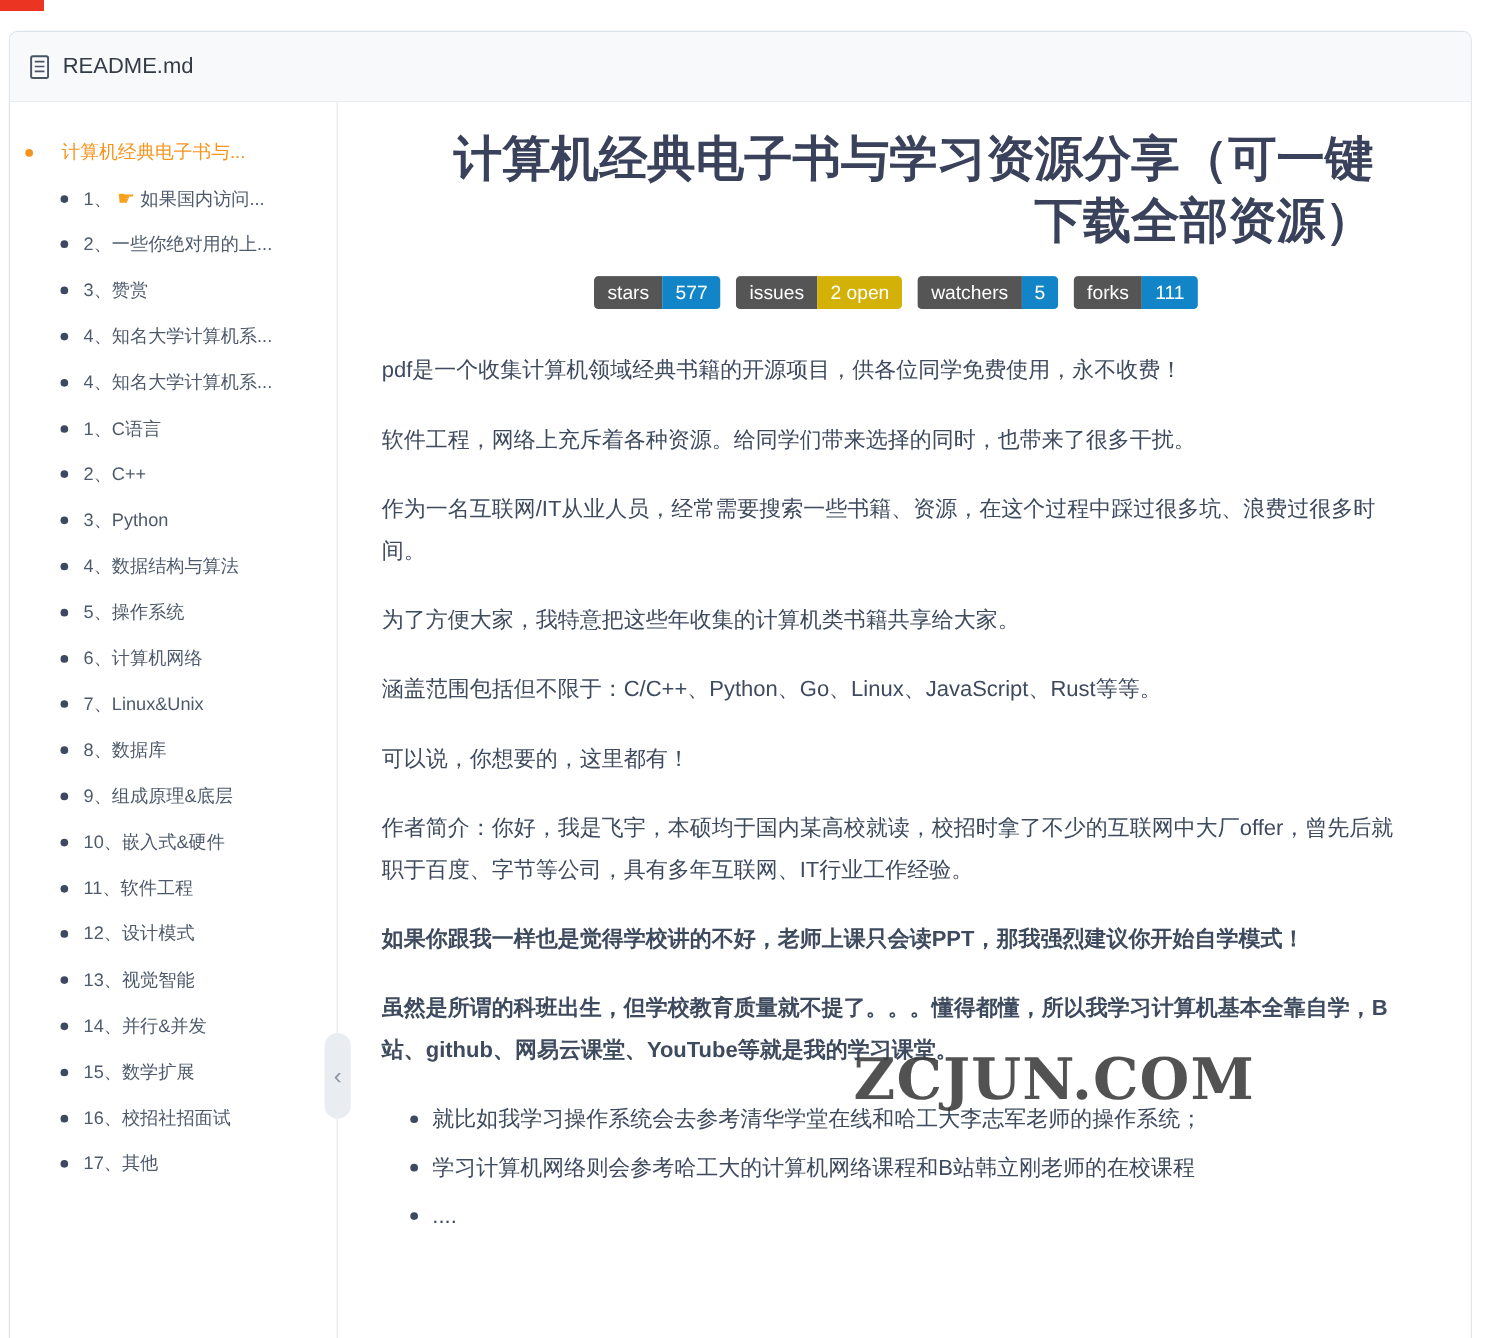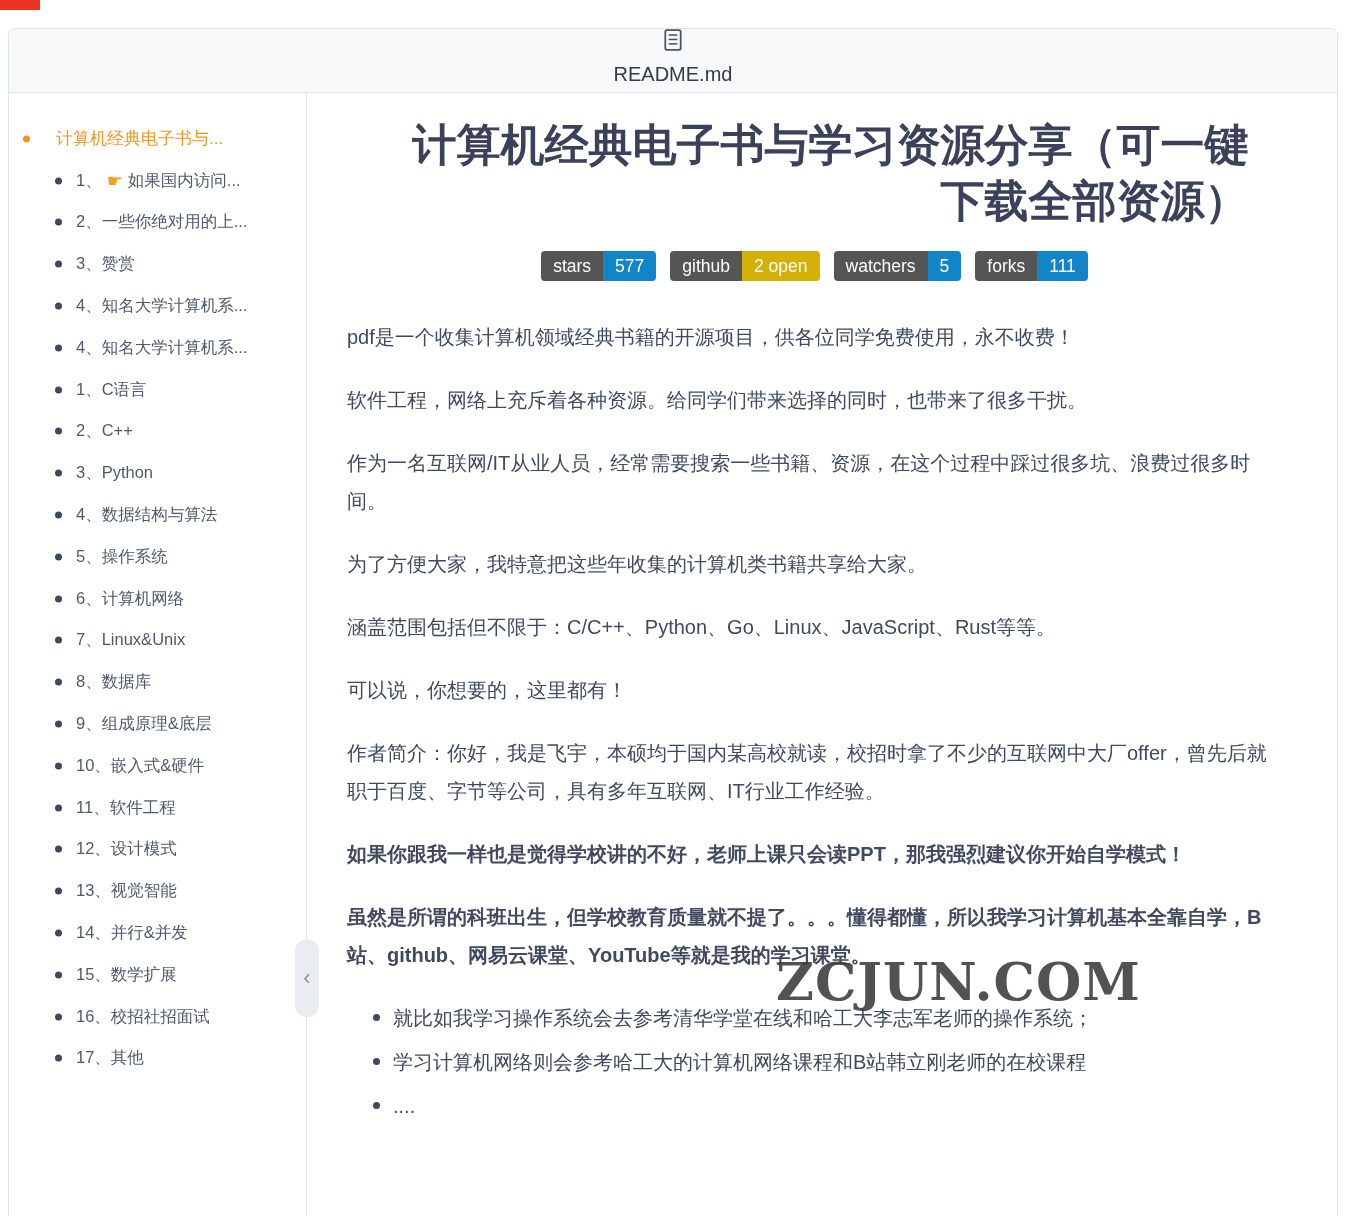--- a/index.html
+++ b/index.html
@@ -21,21 +21,21 @@
     background: #fff;
     border: 1px solid #dde3ea;
     border-radius: 8px 8px 0 0;
   }
   .card-header {
     height: 64px;
     background: #f7f9fa;
     border-bottom: 1px solid #dde3ea;
     border-radius: 8px 8px 0 0;
     display: flex; align-items: center;
-    padding: 0 18px; gap: 12px; flex-direction: column;
+    padding: 0 18px; gap: 12px;
   }
   .file-icon svg { display: block; }
   .filename { font-size: 20px; color: #333b46; }
   .card-body { display: flex; height: calc(100% - 64px); }
 
   
   .sidebar {
     width: 298px; flex: 0 0 298px;
     border-right: 1px solid #e2e7ed;
     padding-top: 25px;
@@ -172,21 +172,21 @@
       </div>
     </aside>
     <main class="main">
       <h1 class="title">计算机经典电子书与学习资源分享（可一键下载全部资源）</h1>
       <div class="badges" id="badges">
           <span class="badge">
             <span class="badge-label">stars</span>
             <span class="badge-value" style="background: rgb(17, 133, 200);">577</span>
           </span>
           <span class="badge">
-            <span class="badge-label">github</span>
+            <span class="badge-label">issues</span>
             <span class="badge-value" style="background: rgb(212, 177, 6);">2 open</span>
           </span>
           <span class="badge">
             <span class="badge-label">watchers</span>
             <span class="badge-value" style="background: rgb(17, 133, 200);">5</span>
           </span>
           <span class="badge">
             <span class="badge-label">forks</span>
             <span class="badge-value" style="background: rgb(17, 133, 200);">111</span>
           </span>

